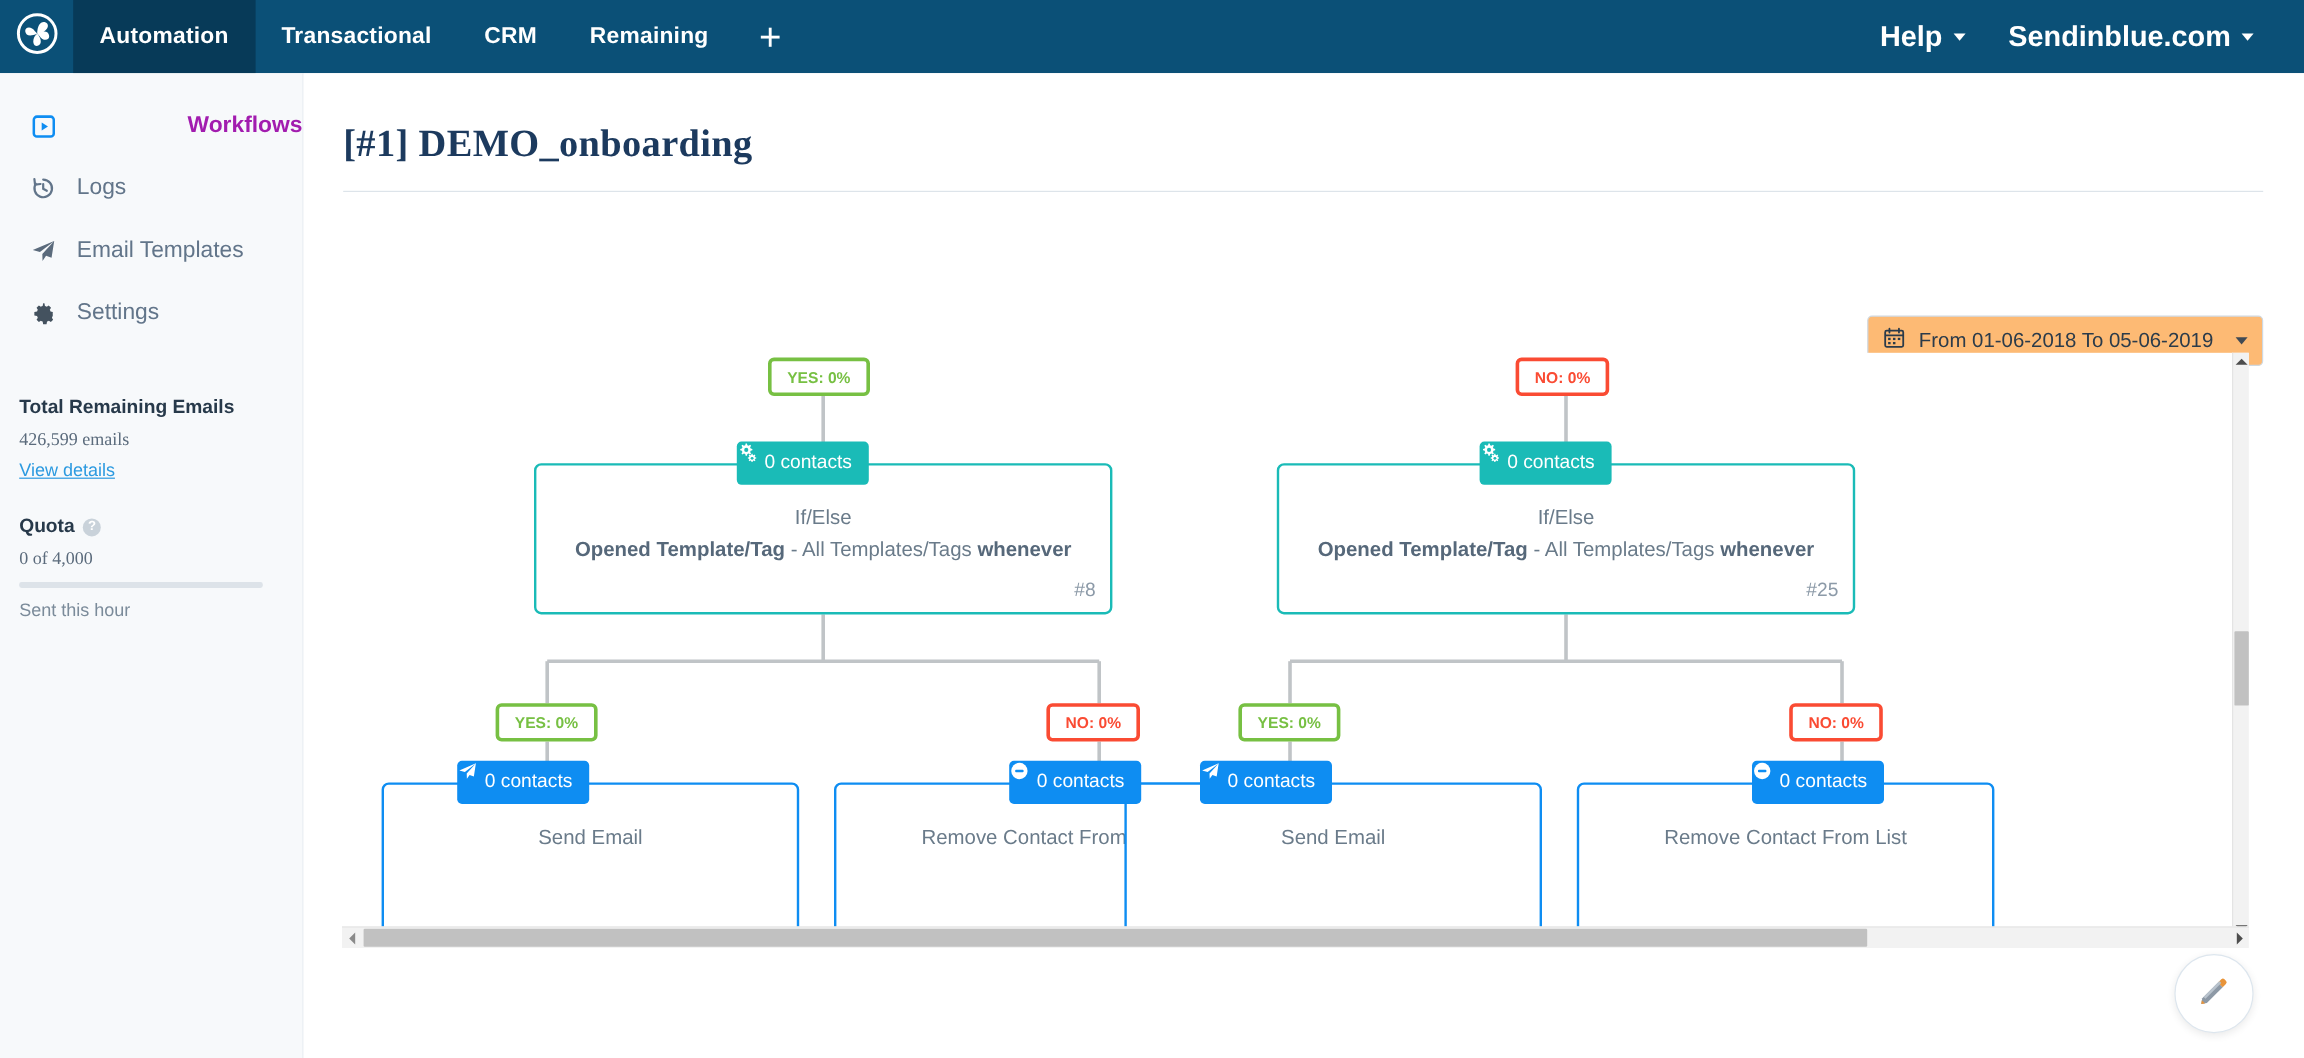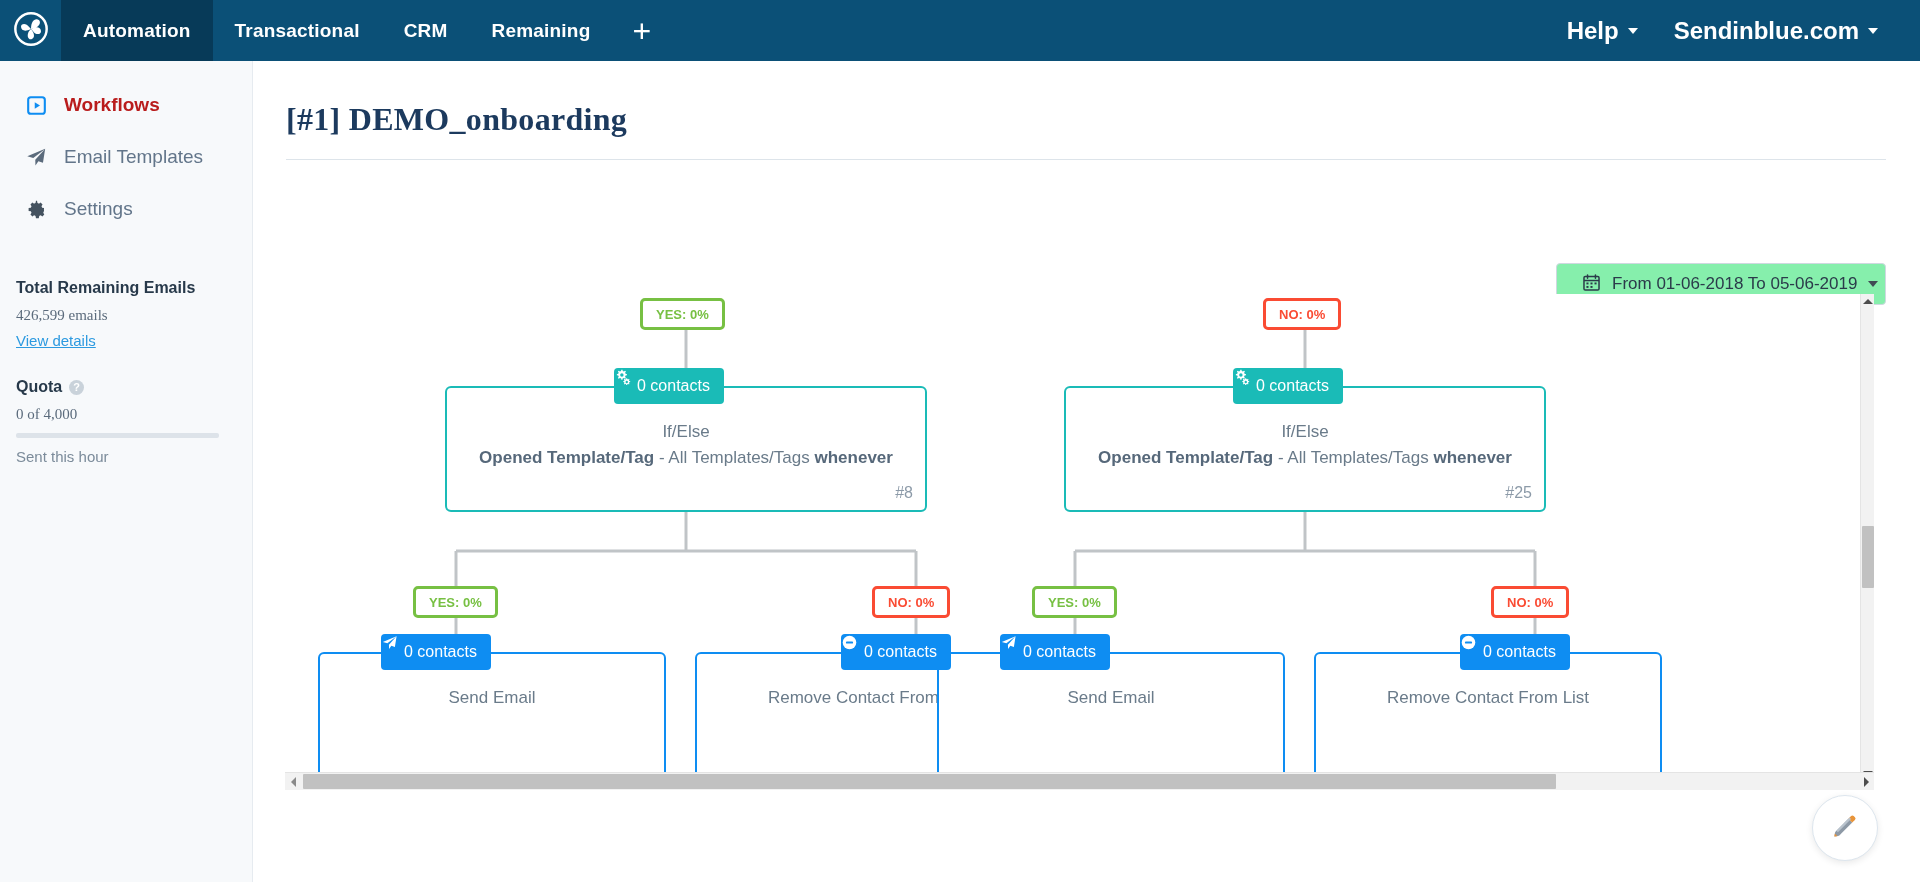--- a/index.html
+++ b/index.html
@@ -61,21 +61,21 @@
     background: #f7f9fb;
     border-right: 1px solid #e6ebf0;
     padding-top: 18px;
   }
   .side-item {
     display: flex; align-items: center; gap: 16px;
     height: 52px; padding-left: 24px;
     color: #62758a; font-size: 19px;
     cursor: pointer;
   }
-  .side-item.active { color: #b91c1c; font-weight: bold; }
+  .side-item.active { color: #a21caf; font-weight: bold; justify-content: space-between; }
   .side-icon {
     width: 24px; height: 24px;
     display: flex; align-items: center; justify-content: center;
     flex: 0 0 24px;
   }
   .side-sep { height: 26px; }
   .side-block { padding: 0 16px; }
   .side-h {
     font-size: 16px; font-weight: bold; color: #27394a;
     margin-top: 18px; margin-bottom: 10px;
@@ -113,25 +113,25 @@
     letter-spacing: .3px;
   }
   #title-rule {
     position: absolute; left: 33px; top: 98px;
     width: 1600px; height: 1px; background: #dde4ea;
   }
 
   #date-picker {
     position: absolute; left: 1303px; top: 202px;
     width: 330px; height: 42px;
-    background: #86efac;
+    background: #fdba74;
     border: 1px solid #cfd8e0;
     border-radius: 4px;
     display: flex; align-items: center;
-    padding: 0 25px;
+    padding: 0 12px;
     gap: 11px;
     cursor: pointer;
   }
   #date-picker .dp-label {
     font-size: 17px; color: #2b3b4a; flex: 1; white-space: nowrap;
   }
   .caret-dark {
     width: 0; height: 0;
     border-left: 5px solid transparent;
     border-right: 5px solid transparent;
@@ -302,20 +302,30 @@
   <div class="side-item active">
     <span class="side-icon">
       <svg width="21" height="21" viewBox="0 0 24 24">
         <rect x="2.5" y="2.5" width="19" height="19" rx="3" fill="none" stroke="#0e8df2" stroke-width="2.4"></rect>
         <path d="M10 8.2 L16 12 L10 15.8 Z" fill="#0e8df2"></path>
       </svg>
     </span>
     <span>Workflows</span>
   </div>
 
+  <div class="side-item">
+    <span class="side-icon">
+      <svg width="22" height="22" viewBox="0 0 24 24">
+        <path d="M12 4 A8 8 0 1 1 5.2 7.8" fill="none" stroke="#62758a" stroke-width="2" stroke-linecap="round"></path>
+        <path d="M4 3.6 L4.6 8.6 L9.6 8" fill="none" stroke="#62758a" stroke-width="2" stroke-linecap="round" stroke-linejoin="round"></path>
+        <path d="M12 8 L12 12.4 L15.3 14.2" fill="none" stroke="#62758a" stroke-width="2" stroke-linecap="round"></path>
+      </svg>
+    </span>
+    <span>Logs</span>
+  </div>
 
   <div class="side-item">
     <span class="side-icon">
       <svg width="22" height="22" viewBox="0 0 24 24">
         <path d="M22 3 L2.5 11.3 L9 13.2 L21.6 3.6 L11.2 15 L11.4 21.2 L14.6 16.6 L19.6 18.4 Z" fill="#5b6b7c"></path>
       </svg>
     </span>
     <span>Email Templates</span>
   </div>
 

